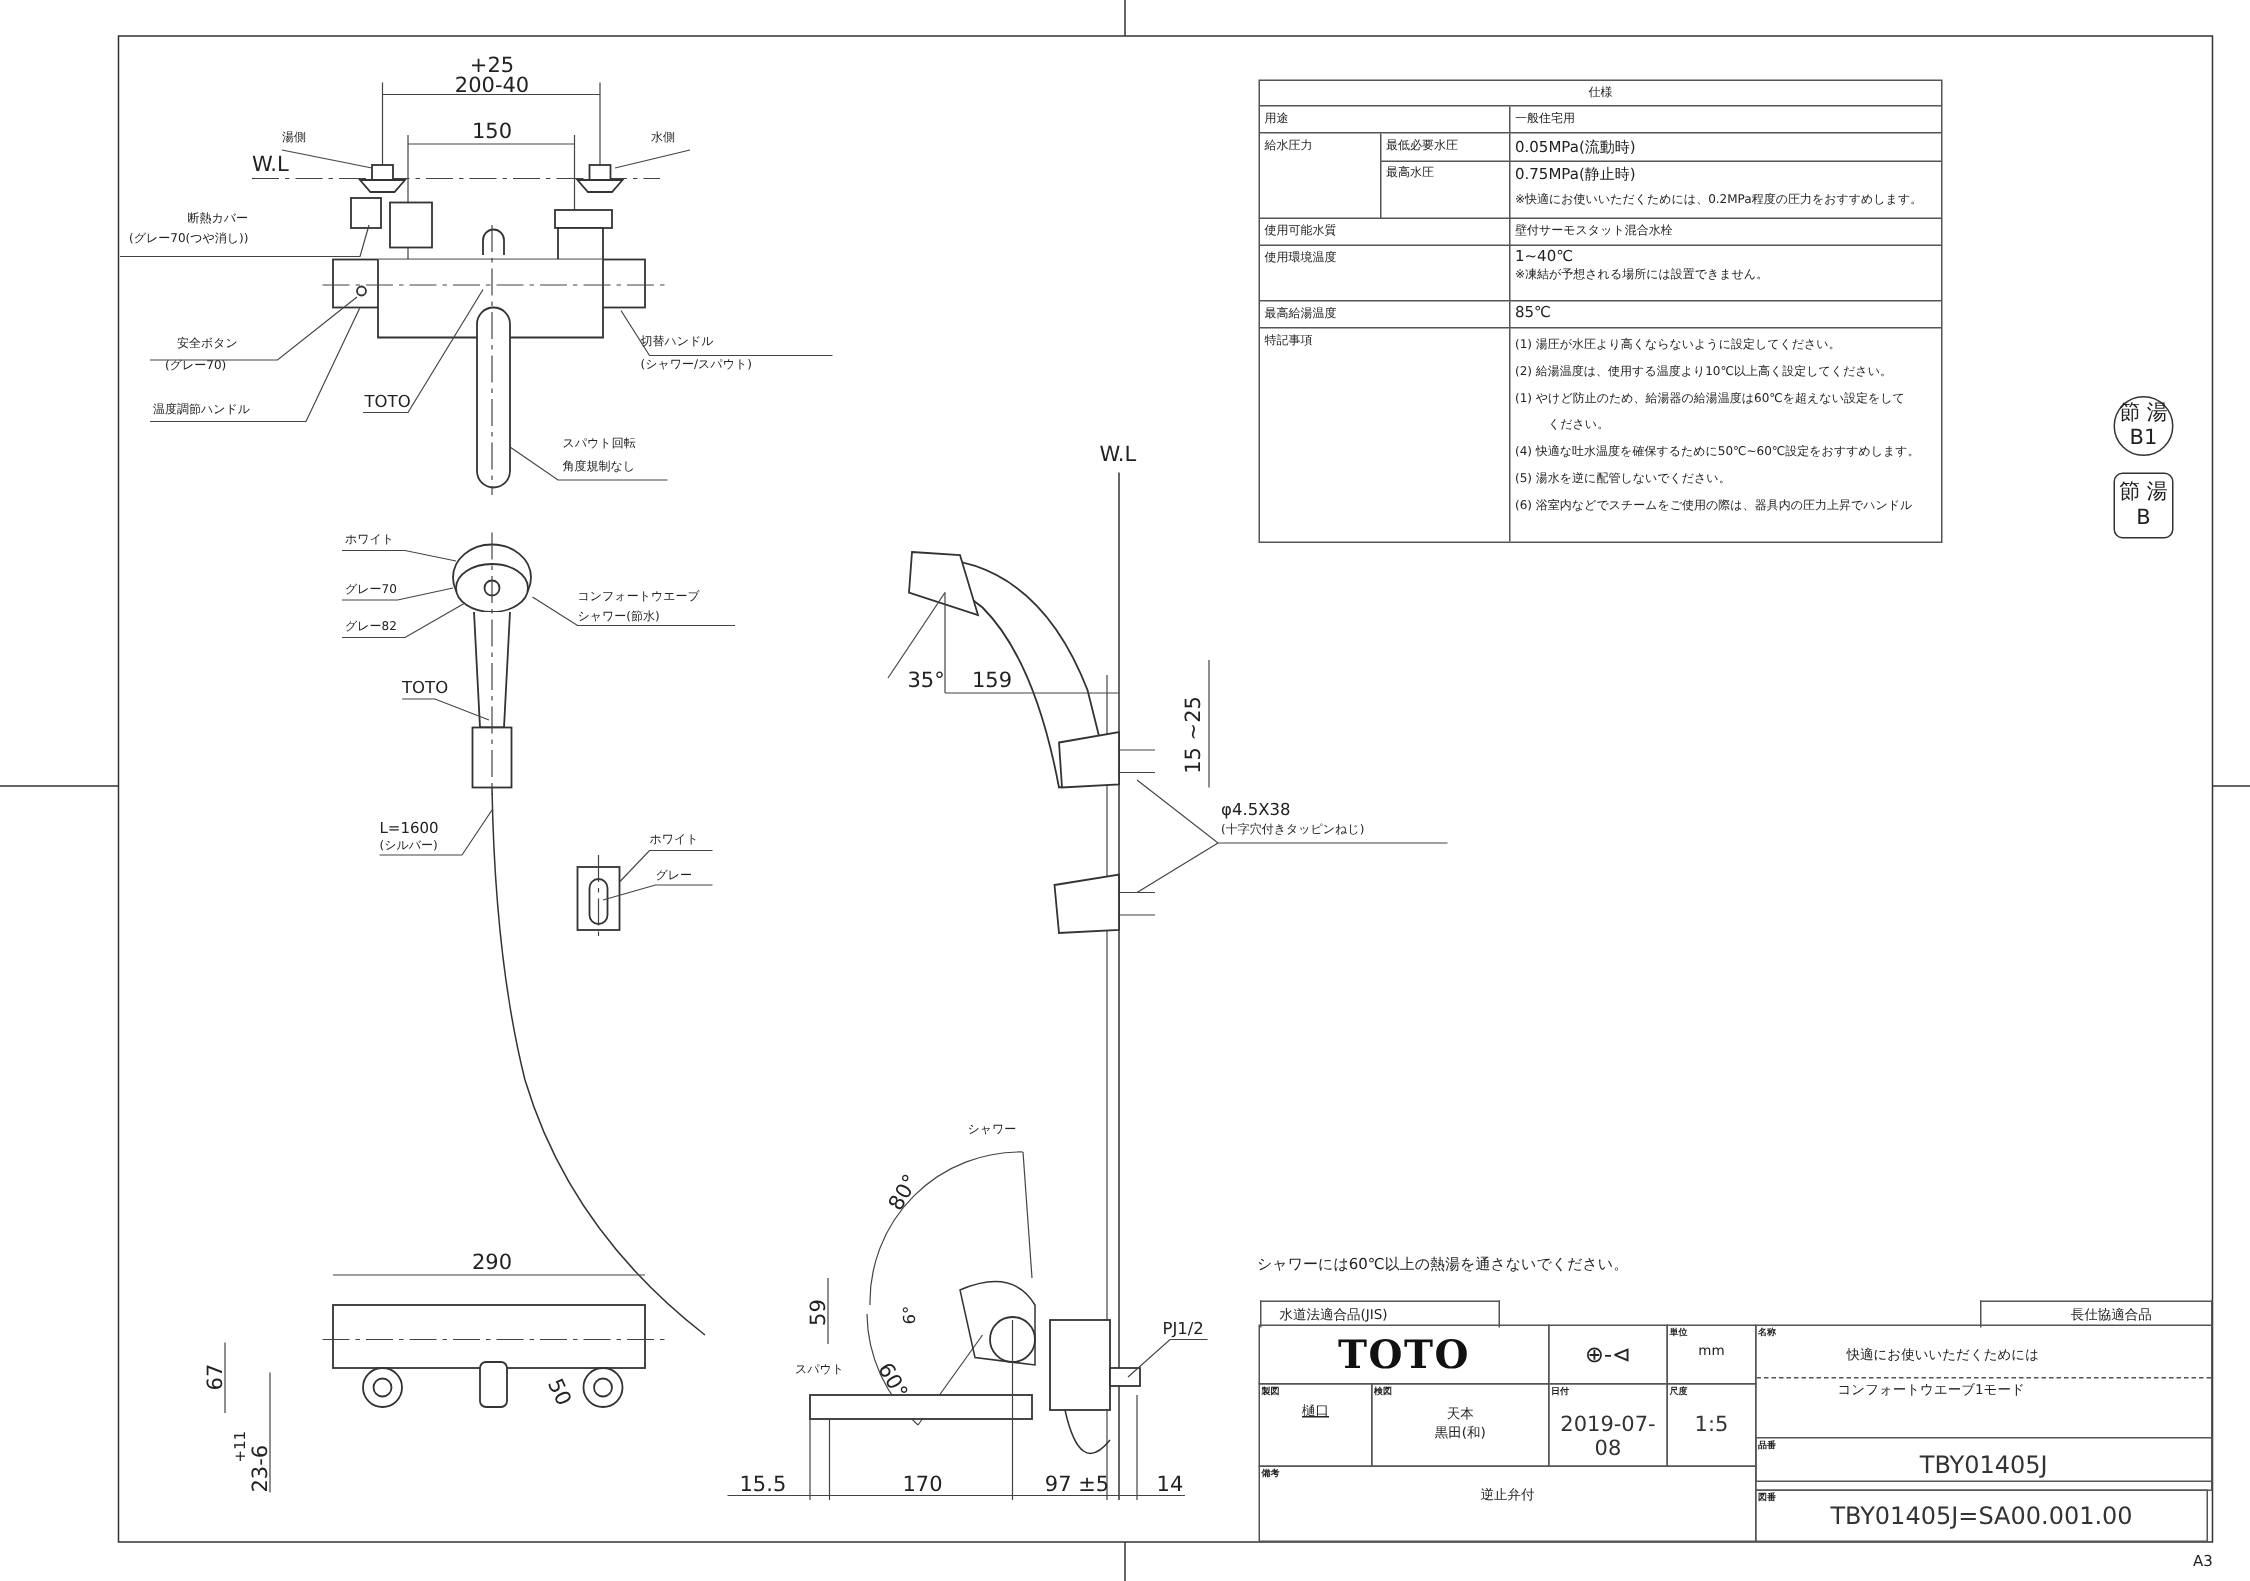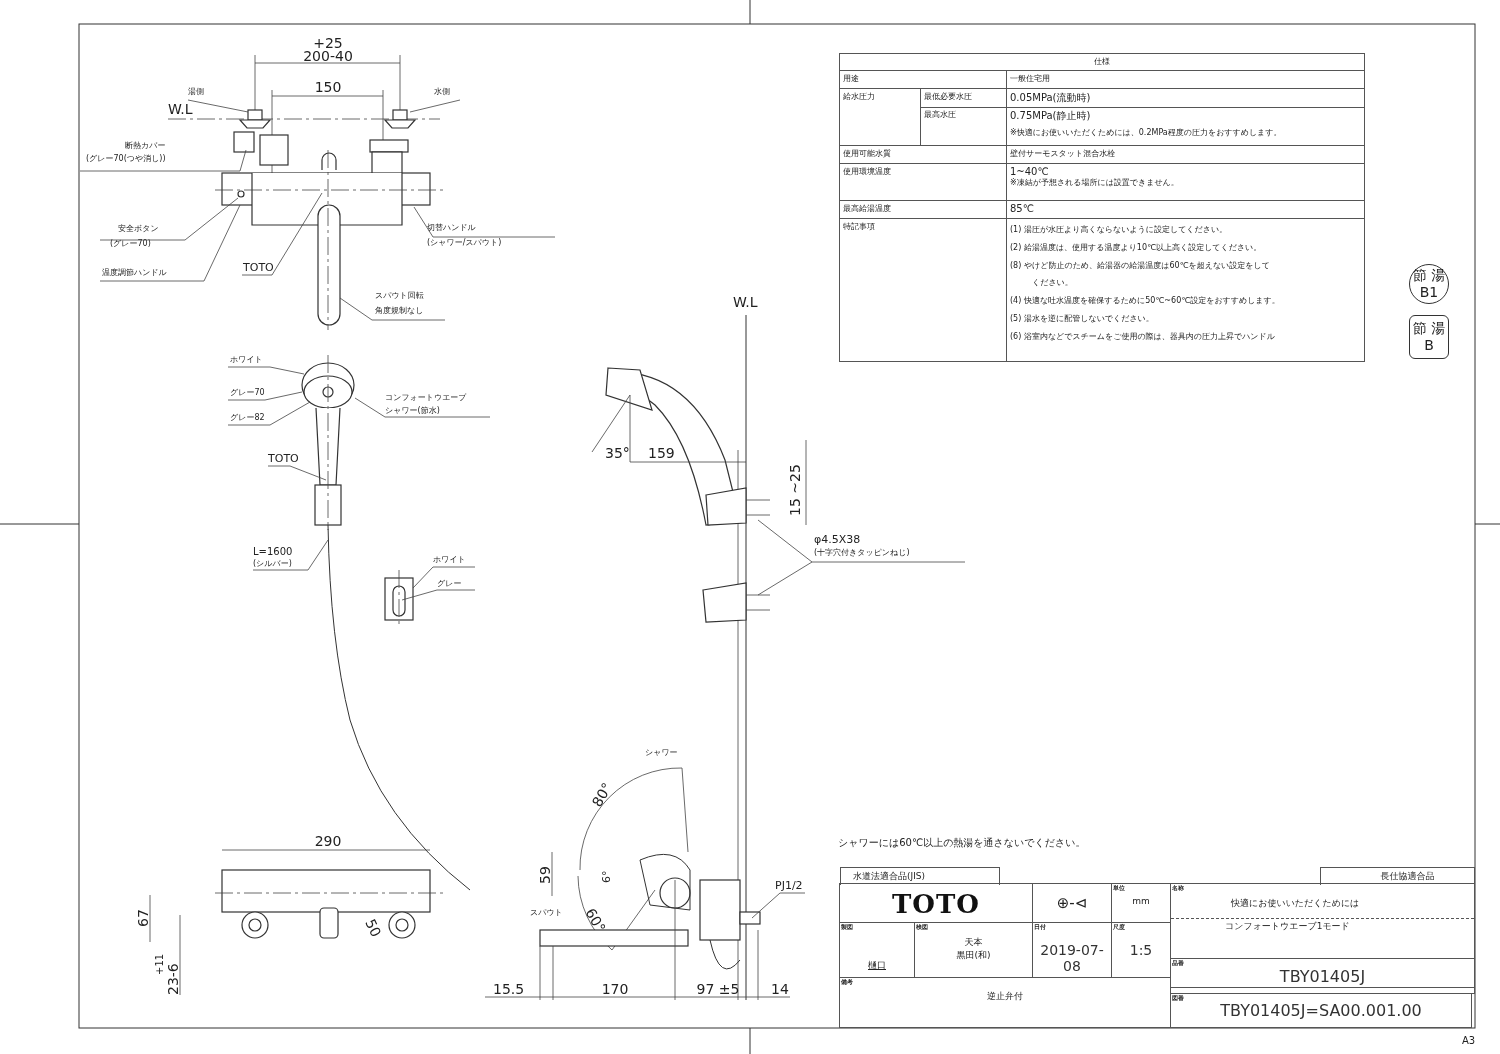--- a/index.html
+++ b/index.html
@@ -8,21 +8,21 @@
   svg#drawing { position: absolute; left: 0; top: 0; width: 1500px; height: 1054px; }
   svg text { font-family: "DejaVu Sans", sans-serif; fill: #222; }
   .dim { font-family: "DejaVu Sans", sans-serif; font-size: 14px; }
   .lbl { font-size: 8px; }
   .ln { stroke: #333; stroke-width: 1; fill: none; }
   .thin { stroke: #444; stroke-width: 0.8; fill: none; }
   .center { stroke: #444; stroke-width: 0.8; stroke-dasharray: 18 4 3 4; fill: none; }
   .shape { stroke: #333; stroke-width: 1.2; fill: #fff; }
 
   
-  #spec { position: absolute; left: 839px; top: 53px; width: 526px; height: 309px;
+  #spec { position: absolute; left: 839px; top: 53px; width: 456px; height: 309px;
           border: 1px solid #555; box-sizing: border-box; font-size: 8px; }
   #spec .row { position: absolute; left: 0; right: 0; border-top: 1px solid #555; }
   #spec .cell { position: absolute; top: 0; bottom: 0; padding: 2px 3px; box-sizing: border-box; }
   #spec .vsep { border-left: 1px solid #555; }
   #spec .title { text-align: center; }
   #spec .val { font-size: 10px; }
   #spec .note { font-size: 8px; line-height: 17.8px; }
 
   
   #tb { position: absolute; left: 839px; top: 883px; width: 636px; height: 145px; font-size: 9px; }
@@ -255,21 +255,21 @@
   <div class="row" style="top:146px;height:18px;">
     <div class="cell" style="left:0;width:166px;">最高給湯温度</div>
     <div class="cell vsep val" style="left:166px;right:0;">85℃</div>
   </div>
 
   <div class="row" style="top:164px;bottom:0;">
     <div class="cell" style="left:0;width:166px;">特記事項</div>
     <div class="cell vsep note" style="left:166px;right:0;">
       <div>(1) 湯圧が水圧より高くならないように設定してください。</div>
       <div>(2) 給湯温度は、使用する温度より10℃以上高く設定してください。</div>
-      <div>(8) やけど防止のため、給湯器の給湯温度は60℃を超えない設定をして</div>
+      <div>(1) やけど防止のため、給湯器の給湯温度は60℃を超えない設定をして</div>
       <div style="padding-left:22px">ください。</div>
       <div>(4) 快適な吐水温度を確保するために50℃~60℃設定をおすすめします。</div>
       <div>(5) 湯水を逆に配管しないでください。</div>
       <div>(6) 浴室内などでスチームをご使用の際は、器具内の圧力上昇でハンドル</div>
     </div>
   </div>
 </div>
 
 <div class="badge circle" style="left:1409px;top:264px;">
   <div>節 湯</div>
@@ -300,21 +300,21 @@
   </div>
   <div class="box" style="left:331px;top:0;width:305px;height:105px;">
     <span class="tiny">名称</span>
     <div style="position:absolute;left:60px;top:13px;">快適にお使いいただくためには</div>
     <div style="position:absolute;left:0;right:0;top:34px;border-top:1px dashed #555;"></div>
     <div style="position:absolute;left:54px;top:36px;">コンフォートウエーブ1モード</div>
   </div>
 
   <div class="box" style="left:0;top:39px;width:76px;height:56px;">
     <span class="tiny">製図</span>
-    <div class="ctr" style="top:36px;text-decoration:underline;">樋口</div>
+    <div class="ctr" style="top:11px;text-decoration:underline;">樋口</div>
   </div>
   <div class="box" style="left:75px;top:39px;width:119px;height:56px;">
     <span class="tiny">検図</span>
     <div class="ctr" style="top:13px;">天本</div>
     <div class="ctr" style="top:26px;">黒田(和)</div>
   </div>
   <div class="box" style="left:193px;top:39px;width:80px;height:56px;">
     <span class="tiny">日付</span>
     <div class="ctr mid" style="top:19px;">2019-07-08</div>
   </div>

